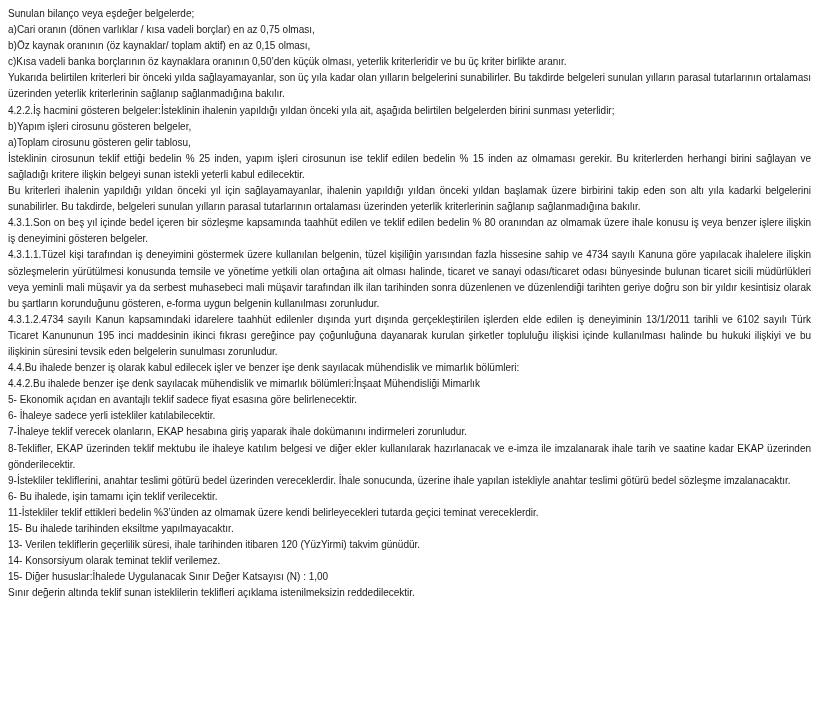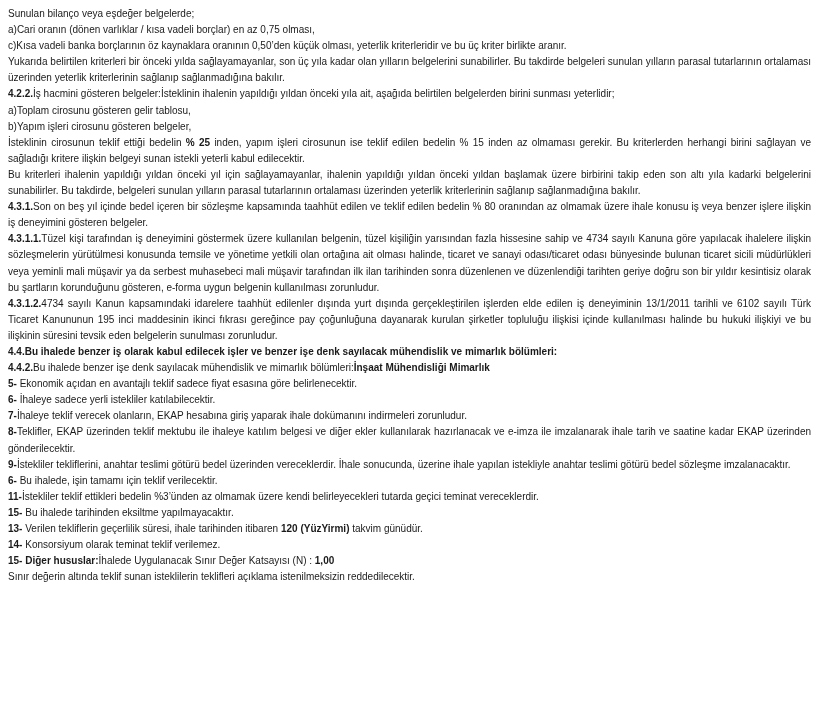--- a/index.html
+++ b/index.html
@@ -34,38 +34,39 @@
     line-height: 16.1px;
     color: #1a1a1a;
     text-align: left;
     white-space: normal;
   }
   .para.justify {
     text-align: justify;
     text-justify: inter-word;
   }
   .b {
-    font-weight: bold;
+    font-weight: normal;
   }
   .run {
     font-weight: normal;
   }
 </style>
 </head>
 <body>
 
 <div class="page">
   <div class="doc-body" id="doc-body">
       <p class="para"><span class="run">Sunulan bilanço veya eşdeğer belgelerde;</span></p>
       <p class="para"><span class="run">a)Cari oranın (dönen varlıklar / kısa vadeli borçlar) en az 0,75 olması,</span></p>
+      <p class="para"><span class="run">b)Öz kaynak oranının (öz kaynaklar/ toplam aktif) en az 0,15 olması,</span></p>
       <p class="para"><span class="run">c)Kısa vadeli banka borçlarının öz kaynaklara oranının 0,50’den küçük olması, yeterlik kriterleridir ve bu üç kriter birlikte aranır.</span></p>
       <p class="para justify"><span class="run">Yukarıda belirtilen kriterleri bir önceki yılda sağlayamayanlar, son üç yıla kadar olan yılların belgelerini sunabilirler. Bu takdirde belgeleri sunulan yılların parasal tutarlarının ortalaması üzerinden yeterlik kriterlerinin sağlanıp sağlanmadığına bakılır.</span></p>
       <p class="para"><span class="b">4.2.2.</span><span class="run">İş hacmini gösteren belgeler:İsteklinin ihalenin yapıldığı yıldan önceki yıla ait, aşağıda belirtilen belgelerden birini sunması yeterlidir;</span></p>
+      <p class="para"><span class="run">b)Yapım işleri cirosunu gösteren belgeler,</span></p>
       <p class="para"><span class="run">a)Toplam cirosunu gösteren gelir tablosu,</span></p>
-      <p class="para"><span class="run">b)Yapım işleri cirosunu gösteren belgeler,</span></p>
       <p class="para justify"><span class="run">İsteklinin cirosunun teklif ettiği bedelin </span><span class="b">% 25</span><span class="run"> inden, yapım işleri cirosunun ise teklif edilen bedelin % 15 inden az olmaması gerekir. Bu kriterlerden herhangi birini sağlayan ve sağladığı kritere ilişkin belgeyi sunan istekli yeterli kabul edilecektir.</span></p>
       <p class="para justify"><span class="run">Bu kriterleri ihalenin yapıldığı yıldan önceki yıl için sağlayamayanlar, ihalenin yapıldığı yıldan önceki yıldan başlamak üzere birbirini takip eden son altı yıla kadarki belgelerini sunabilirler. Bu takdirde, belgeleri sunulan yılların parasal tutarlarının ortalaması üzerinden yeterlik kriterlerinin sağlanıp sağlanmadığına bakılır.</span></p>
       <p class="para justify"><span class="b">4.3.1.</span><span class="run">Son on beş yıl içinde bedel içeren bir sözleşme kapsamında taahhüt edilen ve teklif edilen bedelin % 80 oranından az olmamak üzere ihale konusu iş veya benzer işlere ilişkin iş deneyimini gösteren belgeler.</span></p>
       <p class="para justify"><span class="b">4.3.1.1.</span><span class="run">Tüzel kişi tarafından iş deneyimini göstermek üzere kullanılan belgenin, tüzel kişiliğin yarısından fazla hissesine sahip ve 4734 sayılı Kanuna göre yapılacak ihalelere ilişkin sözleşmelerin yürütülmesi konusunda temsile ve yönetime yetkili olan ortağına ait olması halinde, ticaret ve sanayi odası/ticaret odası bünyesinde bulunan ticaret sicili müdürlükleri veya yeminli mali müşavir ya da serbest muhasebeci mali müşavir tarafından ilk ilan tarihinden sonra düzenlenen ve düzenlendiği tarihten geriye doğru son bir yıldır kesintisiz olarak bu şartların korunduğunu gösteren, e-forma uygun belgenin kullanılması zorunludur.</span></p>
       <p class="para justify"><span class="b">4.3.1.2.</span><span class="run">4734 sayılı Kanun kapsamındaki idarelere taahhüt edilenler dışında yurt dışında gerçekleştirilen işlerden elde edilen iş deneyiminin 13/1/2011 tarihli ve 6102 sayılı Türk Ticaret Kanununun 195 inci maddesinin ikinci fıkrası gereğince pay çoğunluğuna dayanarak kurulan şirketler topluluğu ilişkisi içinde kullanılması halinde bu hukuki ilişkiyi ve bu ilişkinin süresini tevsik eden belgelerin sunulması zorunludur.</span></p>
       <p class="para"><span class="b">4.4.Bu ihalede benzer iş olarak kabul edilecek işler ve benzer işe denk sayılacak mühendislik ve mimarlık bölümleri:</span></p>
       <p class="para"><span class="b">4.4.2.</span><span class="run">Bu ihalede benzer işe denk sayılacak mühendislik ve mimarlık bölümleri:</span><span class="b">İnşaat Mühendisliği Mimarlık</span></p>
       <p class="para"><span class="b">5-</span><span class="run"> Ekonomik açıdan en avantajlı teklif sadece fiyat esasına göre belirlenecektir.</span></p>
       <p class="para"><span class="b">6-</span><span class="run"> İhaleye sadece yerli istekliler katılabilecektir.</span></p>
       <p class="para"><span class="b">7-</span><span class="run">İhaleye teklif verecek olanların, EKAP hesabına giriş yaparak ihale dokümanını indirmeleri zorunludur.</span></p>

